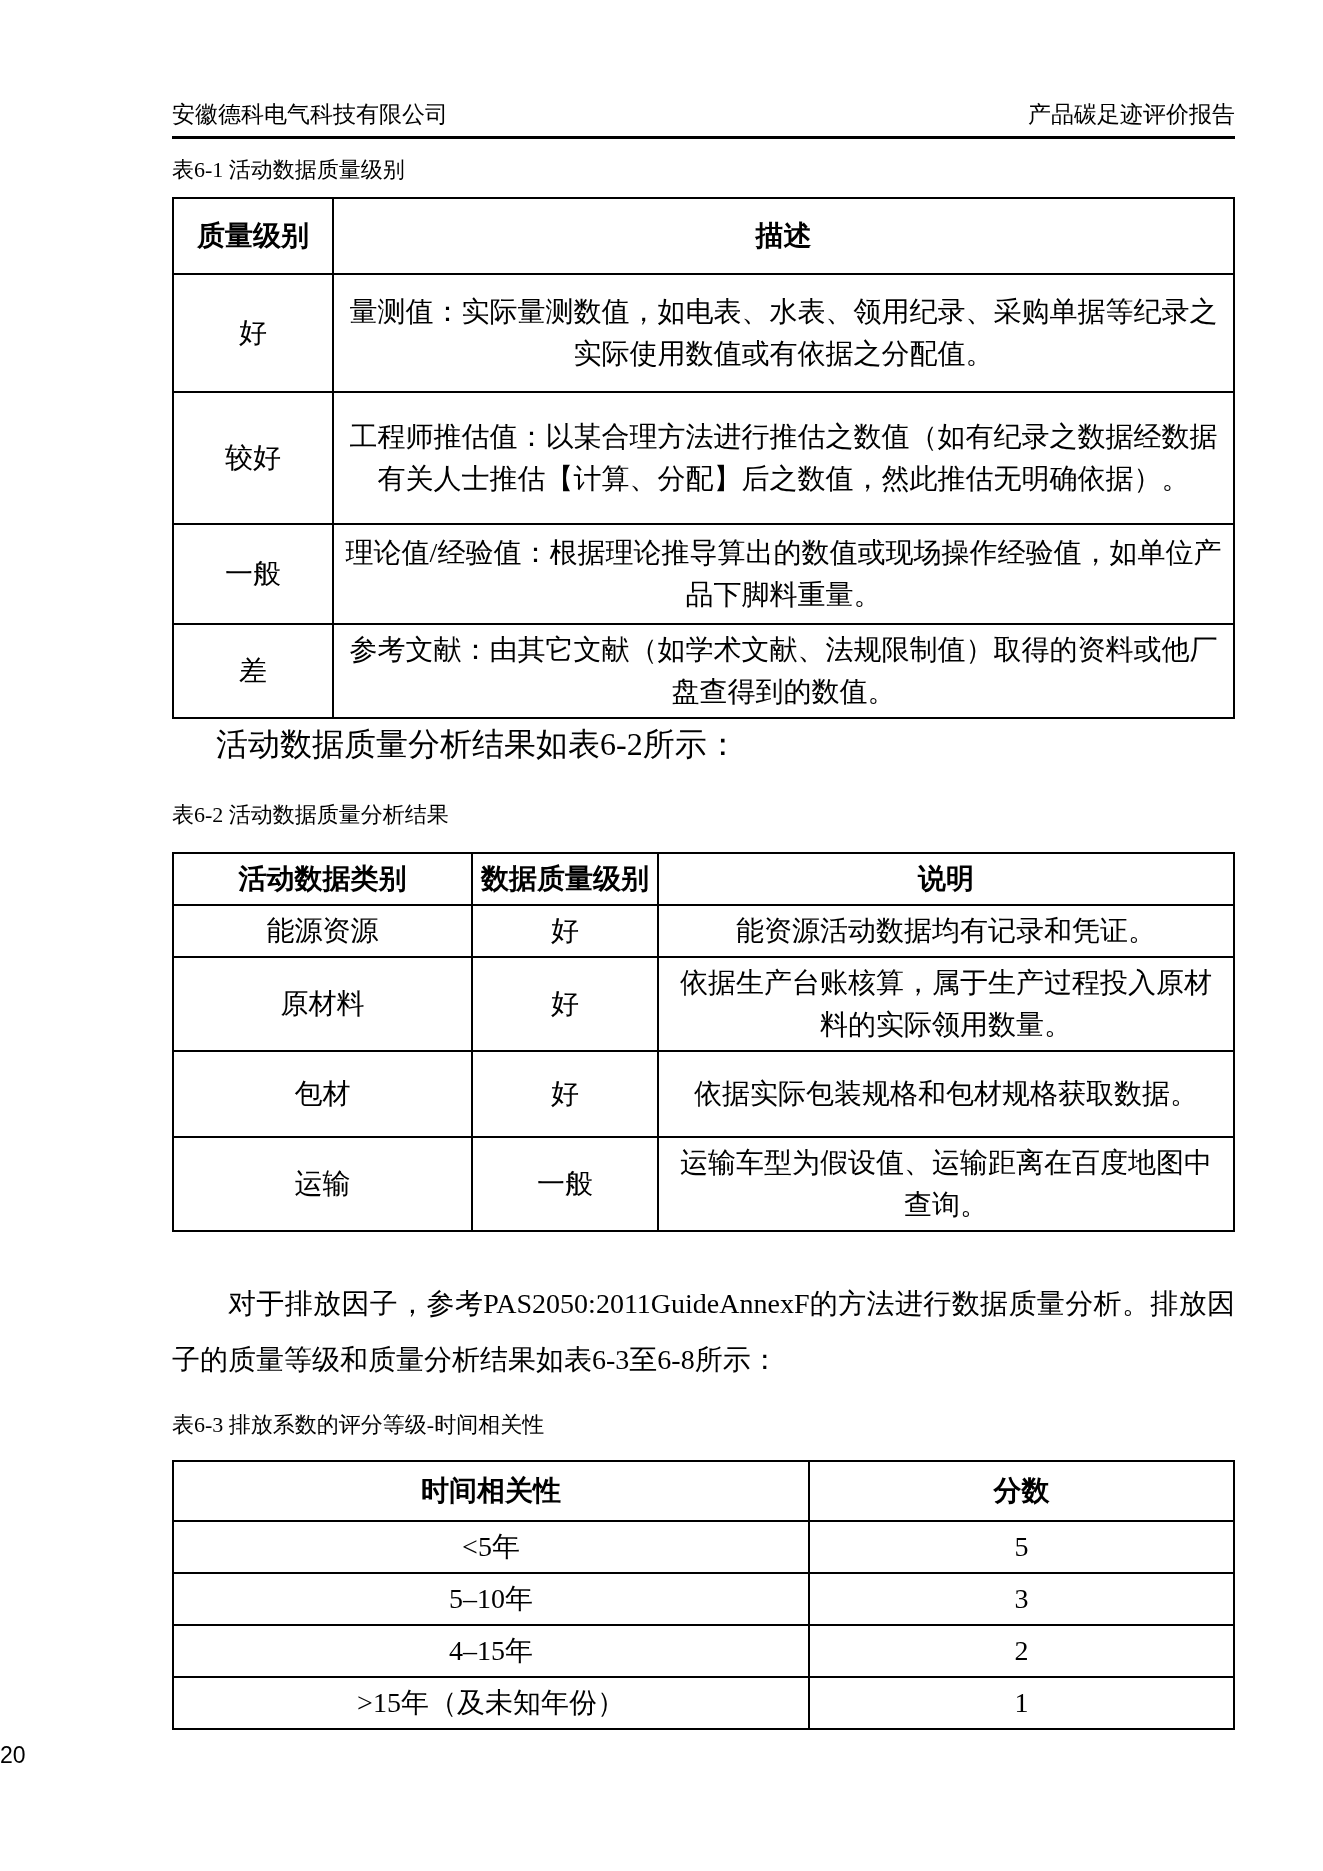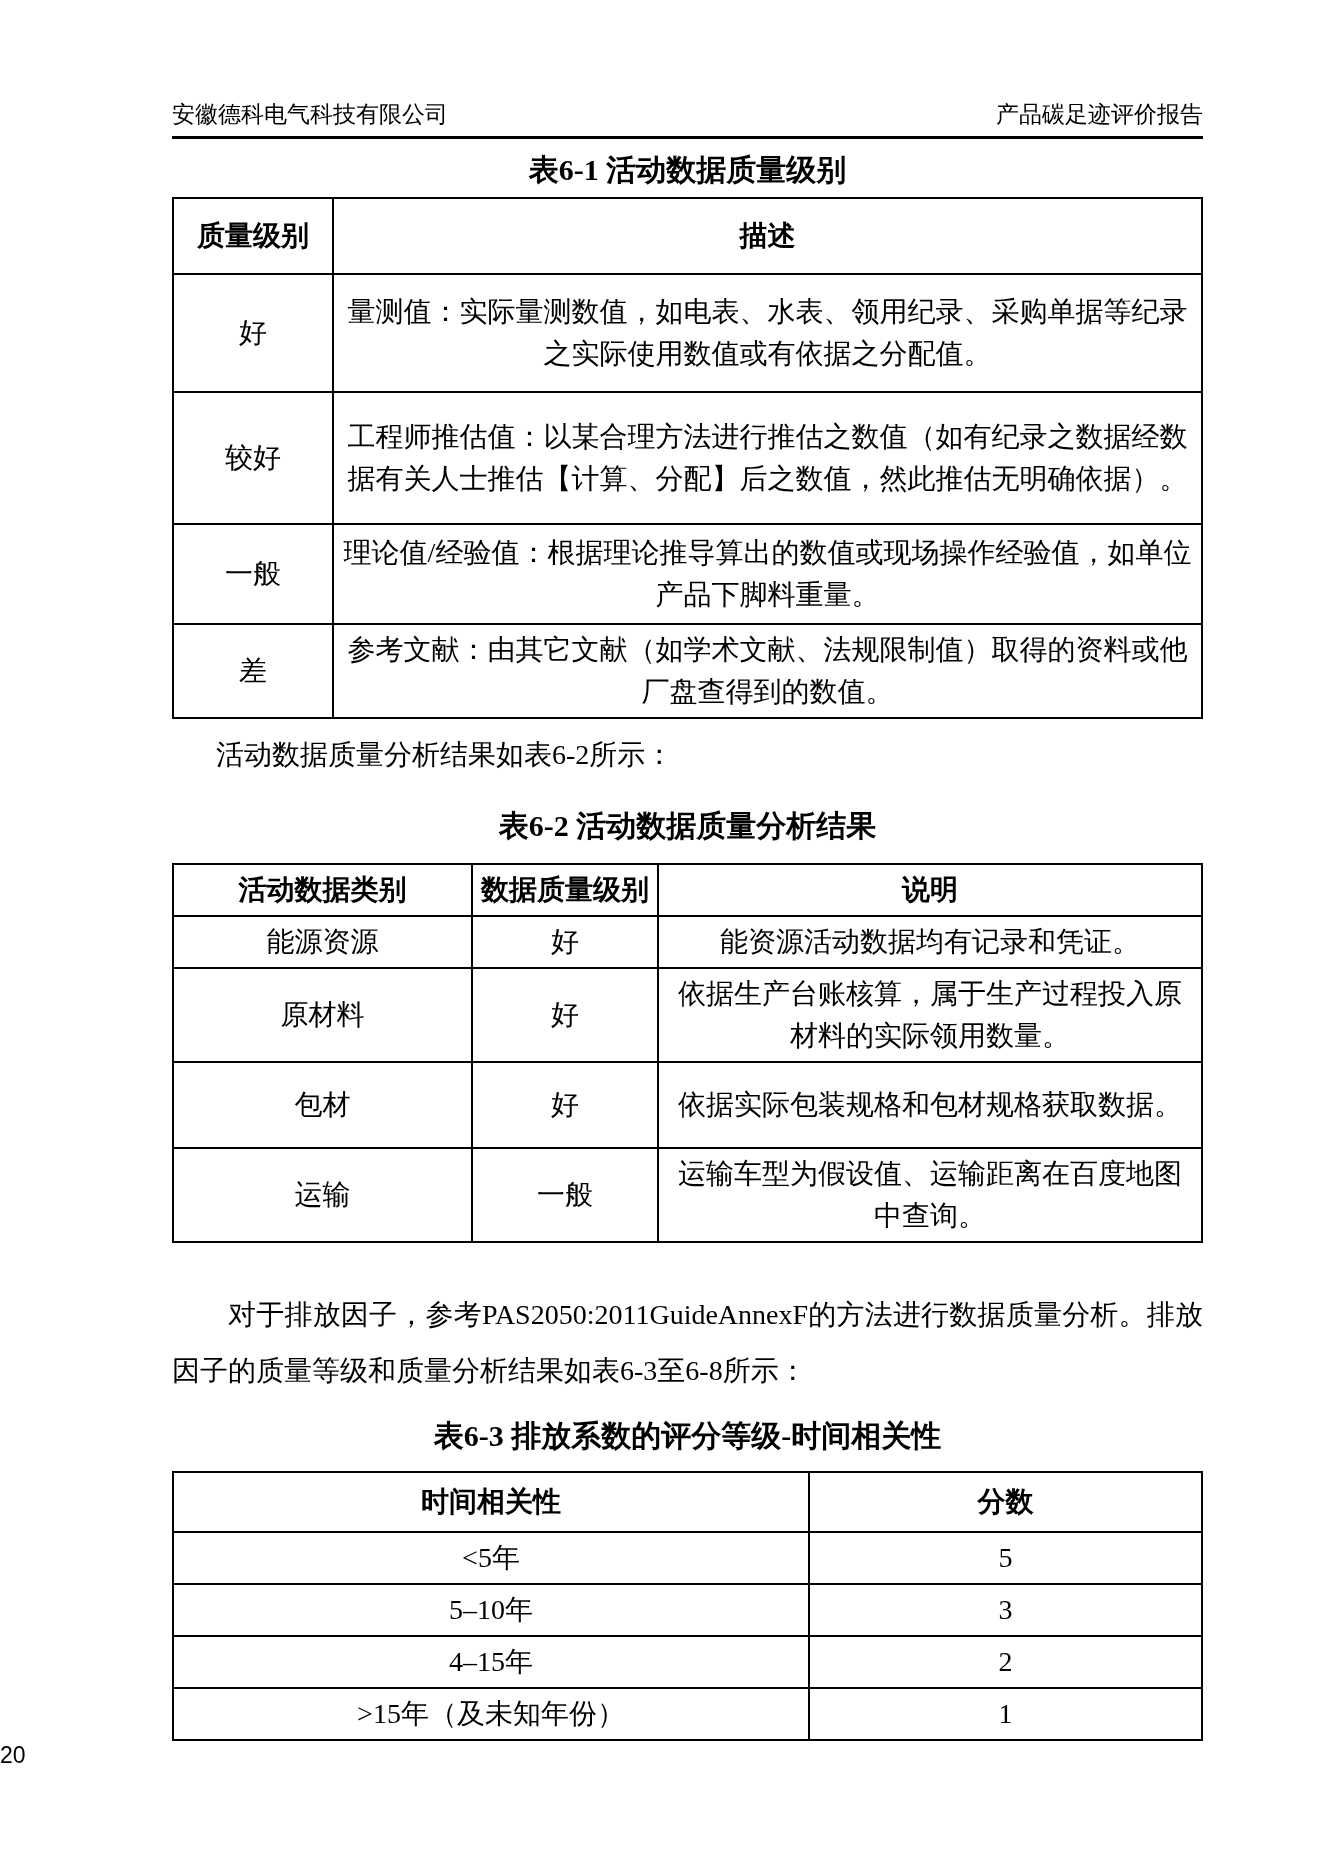--- a/index.html
+++ b/index.html
@@ -6,32 +6,32 @@
   html,body { background:#e8e8e8; }
   .page {
     position:relative;
     width:1323px; height:1871px;
     margin:0 auto;
     background:#ffffff;
     font-family:"Liberation Serif","DejaVu Serif",serif;
     color:#000000;
     overflow:hidden;
   }
-  .content { padding:0 120px 0 172px; }
+  .content { padding:0 88px 0 172px; }
 
   .doc-header {
     display:flex; justify-content:space-between; align-items:flex-end;
     padding-top:100px;
     font-size:23px; line-height:30px;
   }
   .header-rule { margin-top:6px; border-top:3px solid #000; }
 
   .table-caption {
-    text-align:center; font-weight:bold;
-    font-size:30px; line-height:42px;
+    font-weight:normal;
+    font-size:22px; line-height:42px;
   }
   .caption-1 { margin-top:10px; }
   .caption-2 { margin-top:28px; }
   .caption-3 { margin-top:16px; }
 
   table {
     width:100%; border-collapse:collapse;
     table-layout:fixed;
   }
   th, td {
@@ -45,22 +45,22 @@
 
   .t1 { margin-top:6px; }
   .t1 .c-level { width:160px; }
   .t1 tr.h  th { height:76px; }
   .t1 tr.r0 td { height:118px; }
   .t1 tr.r1 td { height:132px; }
   .t1 tr.r2 td { height:100px; }
   .t1 tr.r3 td { height:92px; }
 
   .note {
-    margin-top:14px; padding-left:44px;
-    font-size:28px; line-height:44px;
+    margin-top:3px; padding-left:44px;
+    font-size:32px; line-height:44px;
   }
 
   .t2 { margin-top:16px; }
   .t2 .c-cat { width:299px; }
   .t2 .c-lvl { width:186px; }
   .t2 tr.h  th { height:52px; }
   .t2 tr.r0 td { height:52px; }
   .t2 tr.r1 td { height:86px; }
   .t2 tr.r2 td { height:86px; }
   .t2 tr.r3 td { height:90px; }

